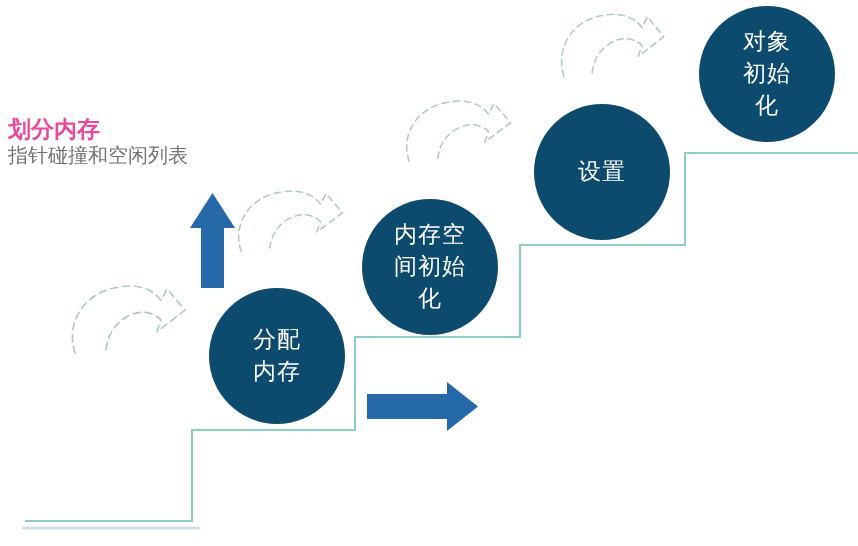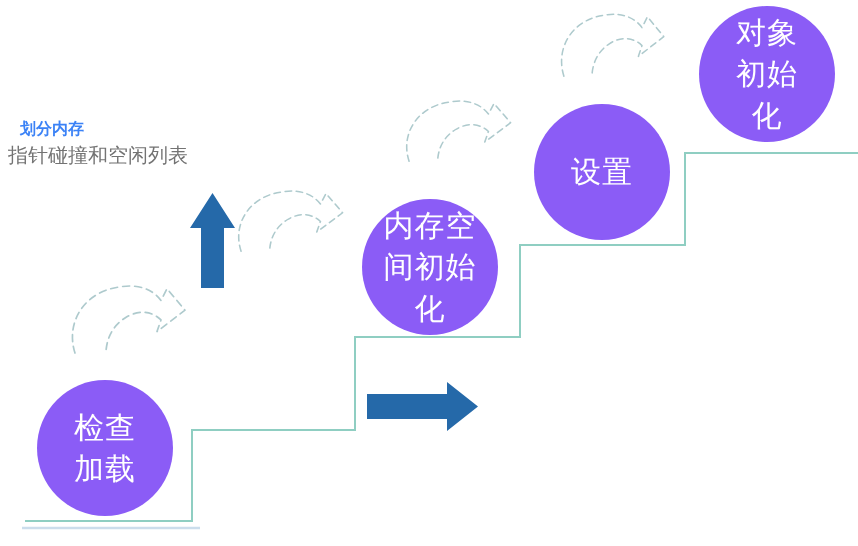--- a/index.html
+++ b/index.html
@@ -18,47 +18,46 @@
   .layer-svg {
     position: absolute;
     left: 0; top: 0;
     width: 858px; height: 546px;
   }
   .step-circle {
     position: absolute;
     width: 136px;
     height: 136px;
     border-radius: 50%;
-    background: #8b5cf6;
+    background: #0c4a6e;
     color: #ffffff;
     display: flex;
     align-items: center;
     justify-content: center;
     text-align: center;
-    font-size: 30px;
+    font-size: 23px;
     line-height: 1.38;
     letter-spacing: 1px;
     white-space: pre-line;
   }
   .circle-1 { left: 37px;  top: 380px; }
   .circle-2 { left: 209px; top: 288px; }
   .circle-3 { left: 362px; top: 199px; }
   .circle-4 { left: 534px; top: 104px; text-align: center; }
   .circle-5 { left: 699px; top: 6px;  }
 
   .annotation {
     position: absolute;
     color: #3B3B3B;
   }
   .annotation .title {
     font-weight: bold;
-    font-size: 16px;
+    font-size: 23px;
     line-height: 26px;
-    color: #3b82f6;
-    margin-left: 12px;
+    color: #ec4899;
   }
   .annotation .line {
     font-size: 20px;
     line-height: 27px;
     color: #737373;
   }
   .annotation-left  { left: 8px;  top: 116px; width: 320px; }
   .annotation-right { left: 486px; top: 386px; width: 330px; }
 </style>
 </head>
@@ -77,22 +76,22 @@
       <path transform="translate(230,183) scale(0.923,0.875)" d="M12,78 C2,46 22,14 58,10 C76,7 90,13 98,24 L104,12 L122,34 L94,56 L98,44 C88,34 74,34 62,42 C50,50 44,62 43,76"></path>
       <path transform="translate(398,93) scale(0.923,0.875)" d="M12,78 C2,46 22,14 58,10 C76,7 90,13 98,24 L104,12 L122,34 L94,56 L98,44 C88,34 74,34 62,42 C50,50 44,62 43,76"></path>
       <path transform="translate(553,6) scale(0.908,0.9)" d="M12,78 C2,46 22,14 58,10 C76,7 90,13 98,24 L104,12 L122,34 L94,56 L98,44 C88,34 74,34 62,42 C50,50 44,62 43,76"></path>
     </g>
 
     <polygon points="212.5,193 235,228 224,228 224,288 201,288 201,228 190,228" fill="#2569A9"></polygon>
 
     <polygon points="367,394 447,394 447,382 478,406.5 447,431 447,419 367,419" fill="#2569A9"></polygon>
   </svg>
 
-  <div class="step-circle circle-1">检查
-加载</div>
+  <div class="step-circle circle-2">分配
+内存</div>
   <div class="step-circle circle-3">内存空
 间初始
 化</div>
   <div class="step-circle circle-4">设置</div>
   <div class="step-circle circle-5">对象
 初始
 化</div>
 
   <div class="annotation annotation-left">
     <div class="title">划分内存</div>

